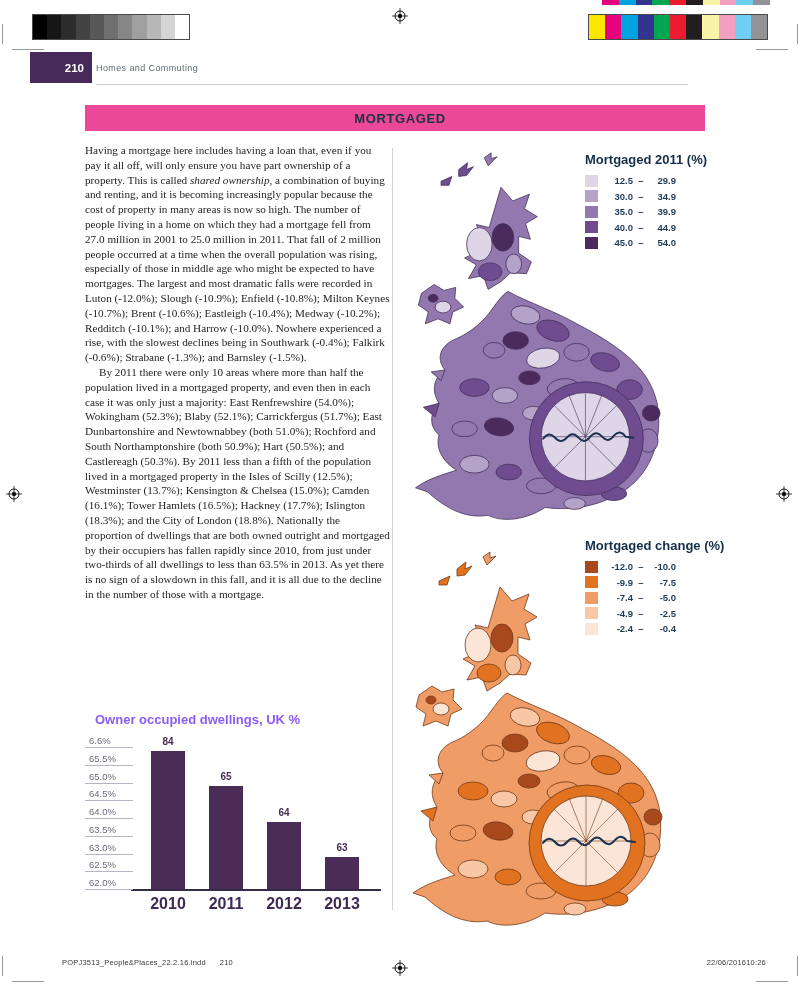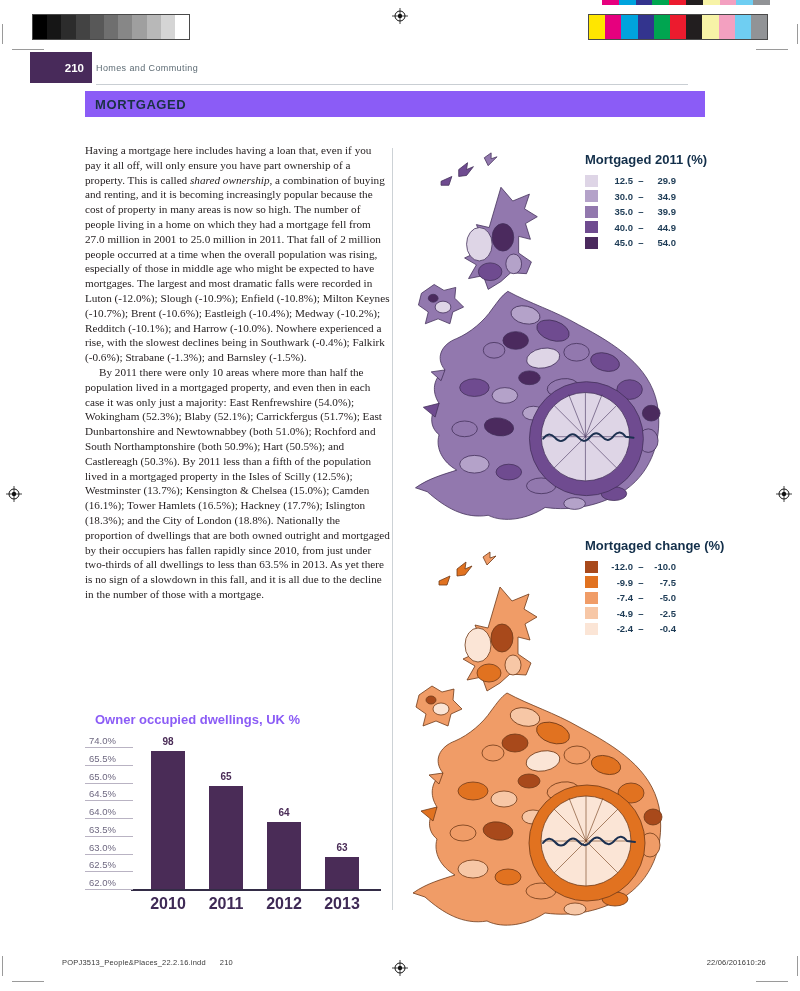--- a/index.html
+++ b/index.html
@@ -16,22 +16,22 @@
   .regmark{position:absolute;width:16px;height:16px;}
 
   
   .pagenum-box{position:absolute;left:30px;top:52px;width:62px;height:31px;background:#482a5a;
     color:#fff;font-weight:bold;font-size:11.5px;display:flex;align-items:center;justify-content:flex-end;
     padding-right:8px;box-sizing:border-box;}
   .section-label{position:absolute;left:96px;top:63px;font-size:9px;letter-spacing:.4px;color:#5d6b74;}
   .header-rule{position:absolute;left:96px;top:84px;width:592px;height:1px;background:#c9ced3;}
 
   
-  .title-band{position:absolute;left:85px;top:91px;width:620px;height:26px;background:#8b5cf6;
-    display:flex;align-items:center;}
+  .title-band{position:absolute;left:85px;top:105px;width:620px;height:26px;background:#ec4899;
+    display:flex;align-items:center;justify-content:center;}
   .title-band span{font-size:13px;font-weight:bold;color:#1b3144;letter-spacing:.6px;padding-left:10px;}
   .bodycopy{position:absolute;left:85px;top:143px;width:305px;color:#272223;
     font-family:"Liberation Serif",serif;font-size:11.2px;line-height:14.8px;}
   .bodycopy p{margin:0;}
   .bodycopy p.indent{text-indent:14px;}
   .col-divider{position:absolute;left:392px;top:148px;width:1px;height:762px;background:#cdd2d6;}
 
   
   .legend{position:absolute;width:150px;}
   .legend-title{font-size:13px;font-weight:bold;color:#132f4a;margin-bottom:6px;}
@@ -289,31 +289,31 @@
         <span class="legend-min">-2.4</span>
         <span class="legend-dash">–</span>
         <span class="legend-max">-0.4</span>
       </div>
   </div>
 
   <div id="chart">
     <div class="chart-title">Owner occupied dwellings, UK %</div>
     <div class="axis-line"></div>
     <div id="chart-plot">
-        <div class="ytick" style="top: 32px;">74.0%</div>
+        <div class="ytick" style="top: 32px;">6.6%</div>
         <div class="ytick" style="top: 49.75px;">65.5%</div>
         <div class="ytick" style="top: 67.5px;">65.0%</div>
         <div class="ytick" style="top: 85.25px;">64.5%</div>
         <div class="ytick" style="top: 103px;">64.0%</div>
         <div class="ytick" style="top: 120.75px;">63.5%</div>
         <div class="ytick" style="top: 138.5px;">63.0%</div>
         <div class="ytick" style="top: 156.25px;">62.5%</div>
         <div class="ytick" style="top: 174px;">62.0%</div>
         <div class="bar" style="left: 66px; top: 47.55px; width: 34px; height: 138.45px; background: rgb(74, 44, 87);"></div>
-        <div class="bar-label" style="left: 66px; top: 32.55px;">98</div>
+        <div class="bar-label" style="left: 66px; top: 32.55px;">84</div>
         <div class="xlabel" style="left: 53px; top: 192px;">2010</div>
         <div class="bar" style="left: 124px; top: 83.05px; width: 34px; height: 102.95px; background: rgb(74, 44, 87);"></div>
         <div class="bar-label" style="left: 124px; top: 68.05px;">65</div>
         <div class="xlabel" style="left: 111px; top: 192px;">2011</div>
         <div class="bar" style="left: 182px; top: 118.55px; width: 34px; height: 67.45px; background: rgb(74, 44, 87);"></div>
         <div class="bar-label" style="left: 182px; top: 103.55px;">64</div>
         <div class="xlabel" style="left: 169px; top: 192px;">2012</div>
         <div class="bar" style="left: 240px; top: 154.05px; width: 34px; height: 31.95px; background: rgb(74, 44, 87);"></div>
         <div class="bar-label" style="left: 240px; top: 139.05px;">63</div>
         <div class="xlabel" style="left: 227px; top: 192px;">2013</div>

